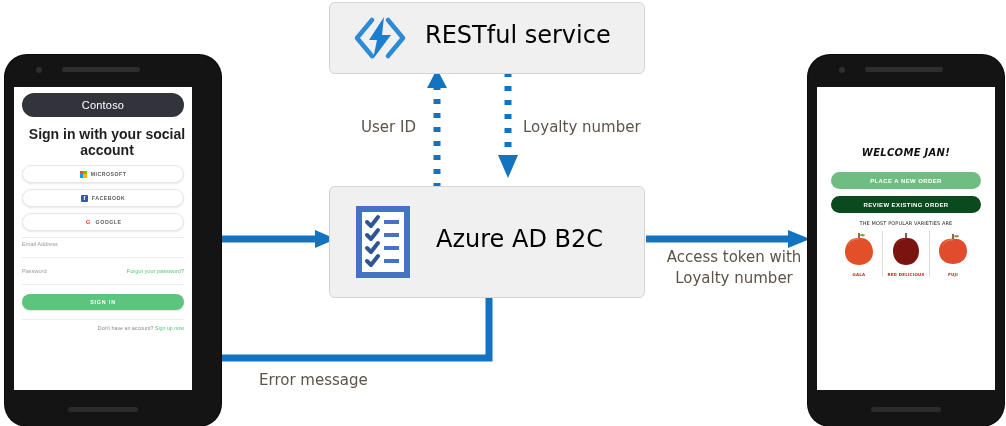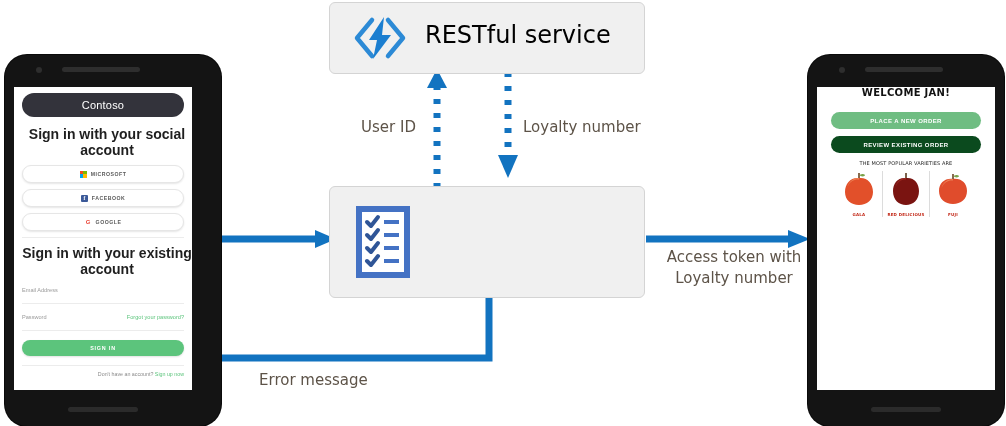--- a/index.html
+++ b/index.html
@@ -137,20 +137,21 @@
         <path d="M15 58 L19 62 L26 53"></path>
       </g>
       <g stroke="#4472c4" stroke-width="4" stroke-linecap="butt">
         <line x1="32" y1="19" x2="47" y2="19"></line>
         <line x1="32" y1="32" x2="47" y2="32"></line>
         <line x1="32" y1="45" x2="47" y2="45"></line>
         <line x1="32" y1="58" x2="47" y2="58"></line>
       </g>
     </svg>
   </span>
+  <span class="plabel abs" style="left:106px;top:38px;">Azure AD B2C</span>
 </div>
 
 <div class="phone" style="left:5px;top:55px;width:216px;height:371px;">
   <div class="cam" style="left:31px;top:12px;"></div>
   <div class="speaker" style="left:57px;top:12px;width:78px;"></div>
   <div class="home" style="left:63px;top:352px;width:70px;"></div>
 
   <div class="screen" style="left:9px;top:32px;width:178px;height:303px;">
 
     <div class="contoso-bar">
@@ -174,21 +175,20 @@
       <span class="soc-label">FACEBOOK</span>
     </div>
 
     <div class="soc-btn">
       <span class="g-glyph">G</span>
       <span class="soc-label">GOOGLE</span>
     </div>
 
     <hr class="hr-l">
 
-    <div class="sec-title" style="margin-top:7px;">Sign in with your existing account</div>
 
     <div class="field">
       <span class="ph">Email Address</span>
     </div>
 
     <div class="field" style="margin-top:7px;">
       <span class="ph">Password</span>
       <span class="fp">Forgot your password?</span>
     </div>
 
@@ -203,21 +203,21 @@
   </div>
 </div>
 
 <div class="phone" style="left:808px;top:55px;width:196px;height:371px;">
   <div class="cam" style="left:31px;top:12px;"></div>
   <div class="speaker" style="left:57px;top:12px;width:78px;"></div>
   <div class="home" style="left:63px;top:352px;width:70px;"></div>
 
   <div class="screen" style="left:9px;top:32px;width:178px;height:303px;">
 
-    <div class="welcome" style="">WELCOME JAN!</div>
+    <div class="welcome" style="margin-top:60px;font-style:italic;">WELCOME JAN!</div>
 
     <div class="ord-btn" style="background:#6fbd82;margin-top:14px;">
       <span>PLACE A NEW ORDER</span>
     </div>
 
     <div class="ord-btn" style="background:#0b4a1e;">
       <span>REVIEW EXISTING  ORDER</span>
     </div>
 
     <div class="apple-s">THE MOST POPULAR VARIETIES ARE</div>

